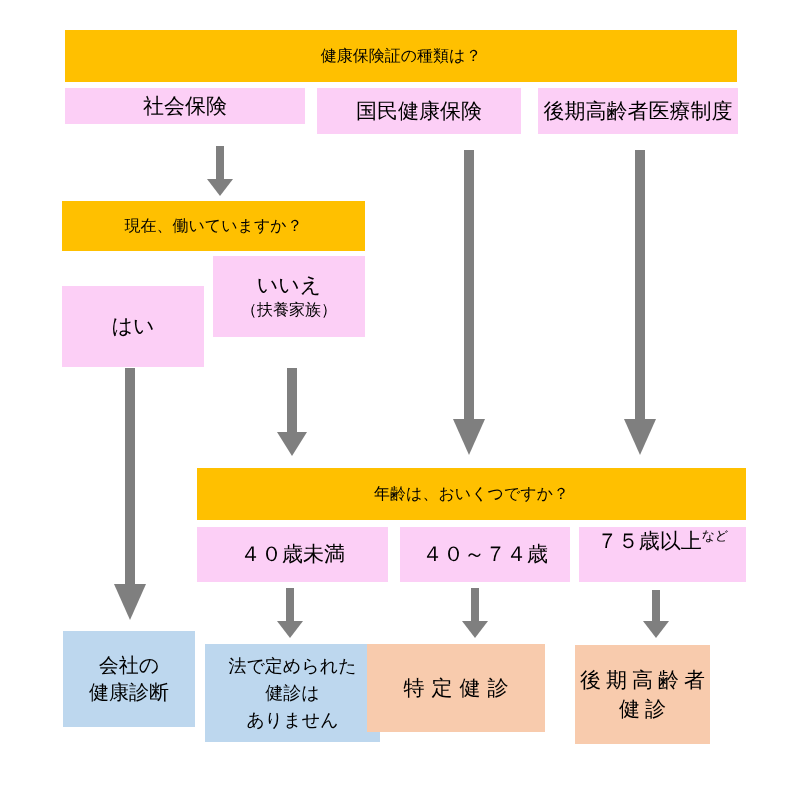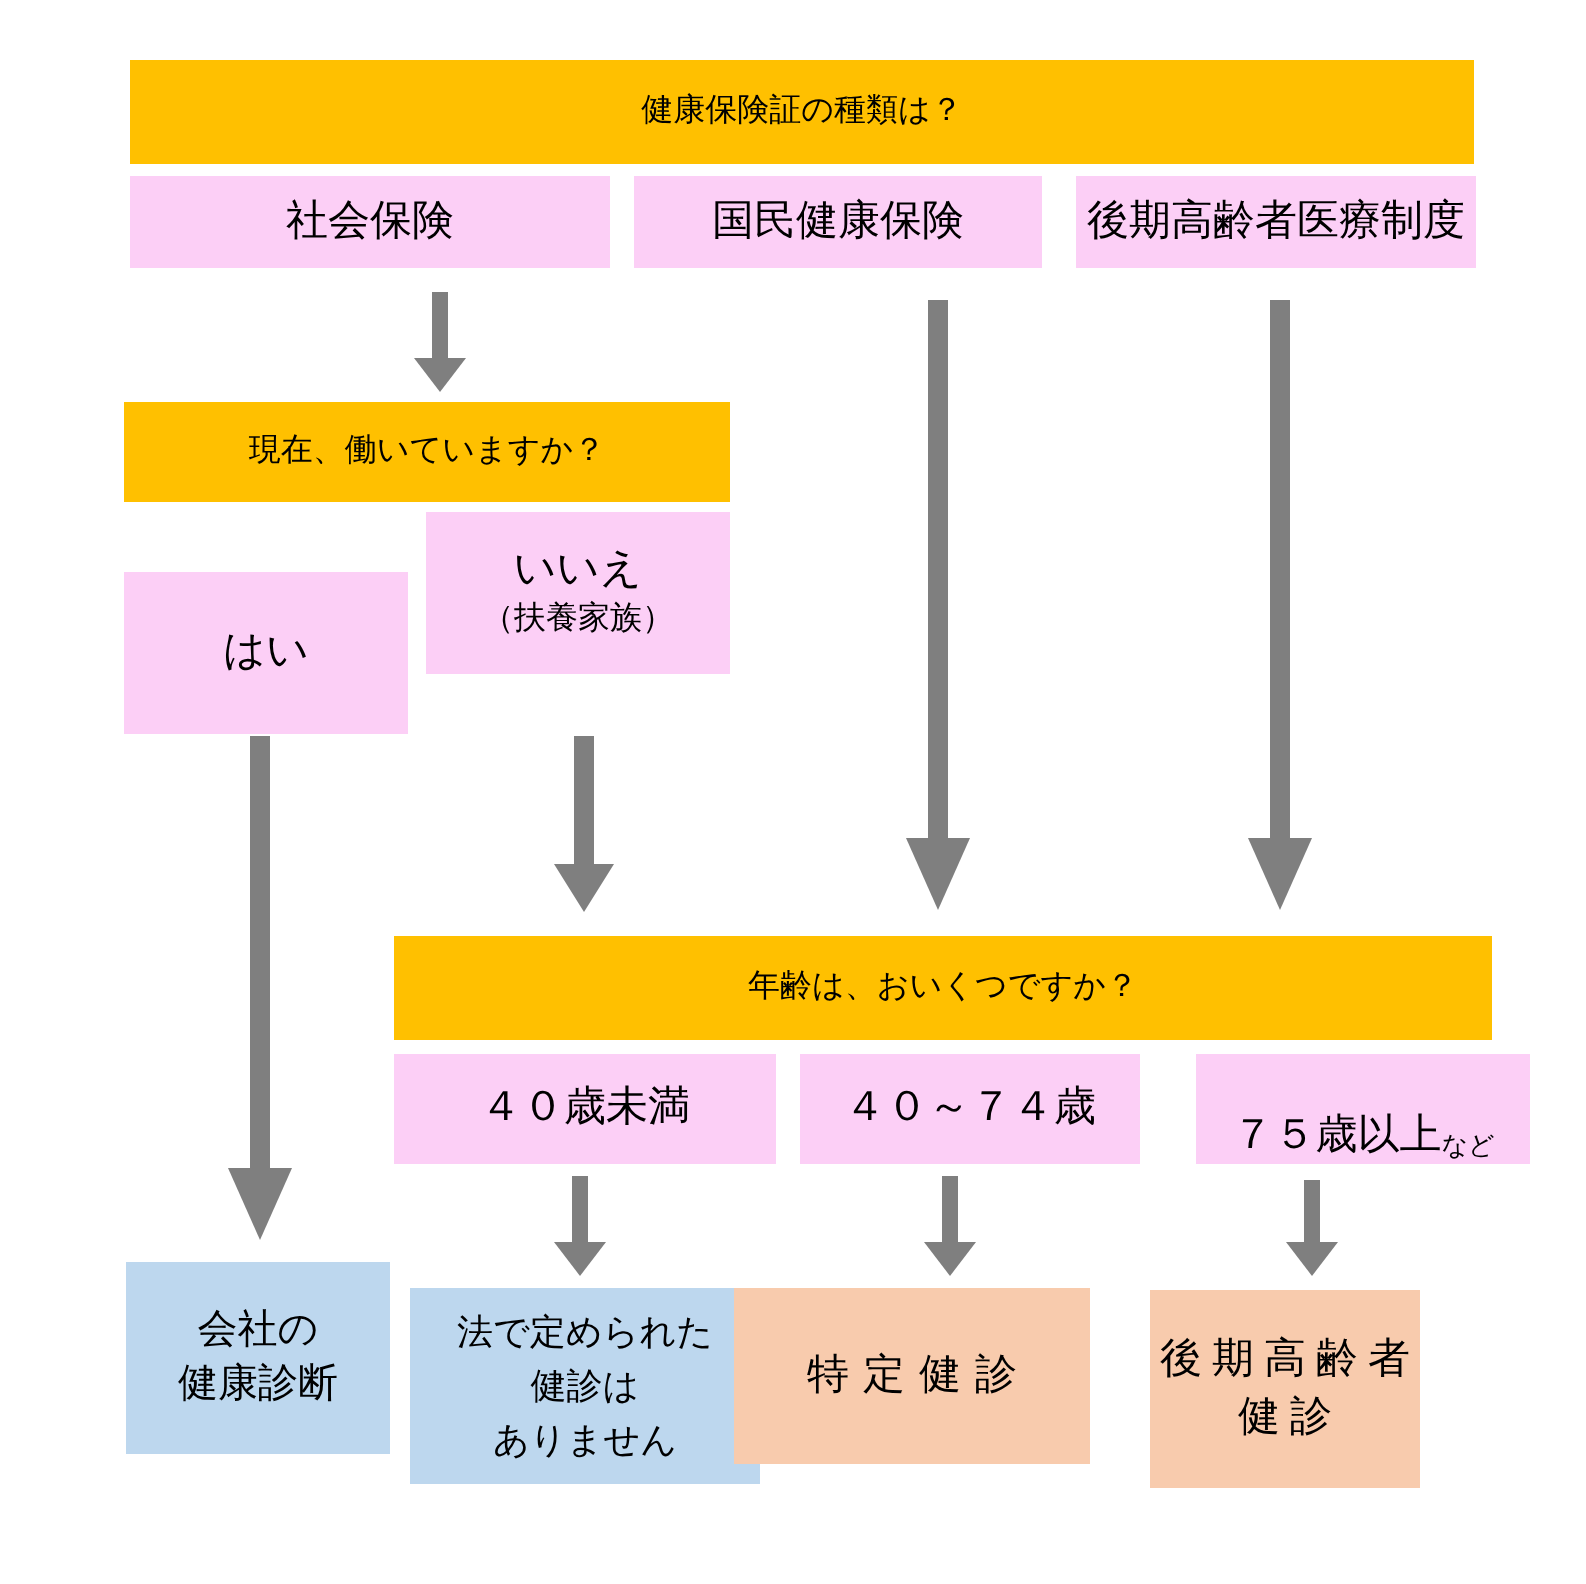--- a/index.html
+++ b/index.html
@@ -63,21 +63,21 @@
     border-top:17px solid var(--arrow_gray,#7F7F7F);
   }
 </style>
 </head>
 <body>
 
 <div class="canvas">
 
   <div class="box orange" style="left:65px;top:30px;width:672px;height:52px;">健康保険証の種類は？</div>
 
-  <div class="box pink" style="left:65px;top:88px;width:240px;height:46px;">社会保険</div>
+  <div class="box pink" style="left:65px;top:88px;width:240px;height:36px;">社会保険</div>
   <div class="box pink" style="left:317px;top:88px;width:204px;height:46px;">国民健康保険</div>
   <div class="box pink" style="left:538px;top:88px;width:200px;height:46px;">後期高齢者医療制度</div>
 
   <div class="arrow arrow-sm" style="left:207px;top:146px;width:26px;height:50px;">
     <span class="shaft"></span>
     <span class="head"></span>
   </div>
 
   <div class="box orange" style="left:62px;top:201px;width:303px;height:50px;">現在、働いていますか？</div>
 
@@ -104,21 +104,21 @@
 
   <div class="arrow arrow-lg" style="left:624px;top:150px;width:32px;height:305px;">
     <span class="shaft"></span>
     <span class="head"></span>
   </div>
 
   <div class="box orange" style="left:197px;top:468px;width:549px;height:52px;">年齢は、おいくつですか？</div>
 
   <div class="box pink" style="left:197px;top:527px;width:191px;height:55px;">４０歳未満</div>
   <div class="box pink" style="left:400px;top:527px;width:170px;height:55px;">４０～７４歳</div>
-  <div class="box pink" style="left:579px;top:527px;width:167px;height:55px;flex-direction:row;align-items:flex-end;margin-left:19px;">
+  <div class="box pink" style="left:579px;top:527px;width:167px;height:55px;flex-direction:row;align-items:flex-start;">
     <span>７５歳以上</span><span class="suffix-small">など</span>
   </div>
 
   <div class="arrow arrow-sm" style="left:277px;top:588px;width:26px;height:50px;">
     <span class="shaft"></span>
     <span class="head"></span>
   </div>
   <div class="arrow arrow-sm" style="left:462px;top:588px;width:26px;height:50px;">
     <span class="shaft"></span>
     <span class="head"></span>

